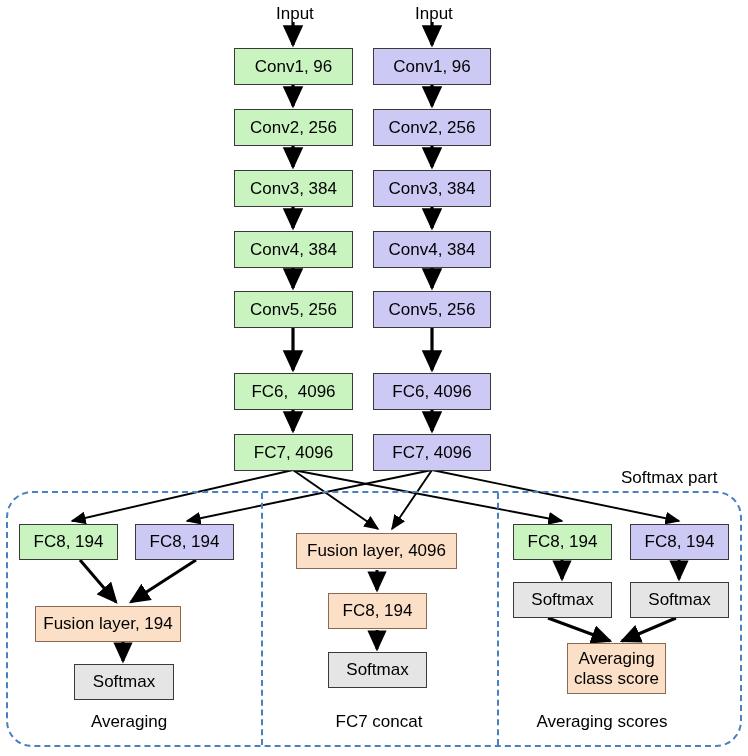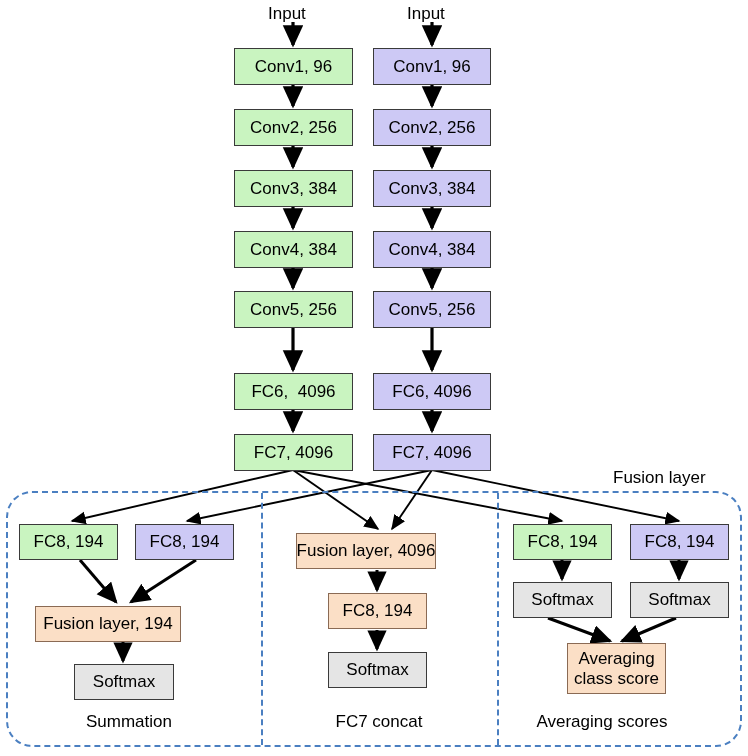--- a/index.html
+++ b/index.html
@@ -34,20 +34,21 @@
   .node.purple { background: #cdc9f5; }
   .node.peach  { background: #fbdfc6; border-color: #8a6a54; }
   .node.yellow { background: #e5e5e5; }
   .node.two-line { white-space: normal; }
 
   .plain-label {
     position: absolute;
     color: #000000;
     font-size: 17px;
     white-space: pre;
+    margin-left: 8px;
   }
   .section-label {
     position: absolute;
     color: #000000;
     font-size: 17px;
     white-space: pre;
     text-align: center;
   }
   svg.edges {
     position: absolute;
@@ -152,29 +153,29 @@
   <div class="node purple" style="left:373px; top:170px; width:118px; height:37px;">Conv3, 384</div>
   <div class="node purple" style="left:373px; top:231px; width:118px; height:37px;">Conv4, 384</div>
   <div class="node purple" style="left:373px; top:291px; width:118px; height:37px;">Conv5, 256</div>
   <div class="node purple" style="left:373px; top:373px; width:118px; height:37px;">FC6, 4096</div>
   <div class="node purple" style="left:373px; top:434px; width:118px; height:37px;">FC7, 4096</div>
 
   <div class="fusion-outline" style="left:6px; top:491px; width:736px; height:256px;"></div>
   <div class="divider" style="left:261px; top:493px; height:252px;"></div>
   <div class="divider" style="left:497px; top:493px; height:252px;"></div>
 
-  <div class="plain-label" style="left:613px; top:468px;">Fusion layer</div>
+  <div class="plain-label" style="left:613px; top:468px;">Softmax part</div>
 
   <div class="node green" style="left:19px; top:524px; width:99px; height:36px;">FC8, 194</div>
   <div class="node purple" style="left:135px; top:524px; width:99px; height:36px;">FC8, 194</div>
   <div class="node peach" style="left:35px; top:606px; width:146px; height:36px;">Fusion layer, 194</div>
   <div class="node yellow" style="left:74px; top:664px; width:100px; height:36px;">Softmax</div>
-  <div class="section-label" style="left:0px; top:712px; width:258px;">Summation</div>
+  <div class="section-label" style="left:0px; top:712px; width:258px;">Averaging</div>
 
-  <div class="node peach" style="left:296px; top:533px; width:140px; height:36px;">Fusion layer, 4096</div>
+  <div class="node peach" style="left:296px; top:533px; width:161px; height:36px;">Fusion layer, 4096</div>
   <div class="node peach" style="left:328px; top:593px; width:99px; height:36px;">FC8, 194</div>
   <div class="node yellow" style="left:328px; top:652px; width:99px; height:36px;">Softmax</div>
   <div class="section-label" style="left:262px; top:712px; width:234px;">FC7 concat</div>
 
   <div class="node green" style="left:513px; top:524px; width:99px; height:36px;">FC8, 194</div>
   <div class="node purple" style="left:630px; top:524px; width:99px; height:36px;">FC8, 194</div>
   <div class="node yellow" style="left:513px; top:582px; width:99px; height:36px;">Softmax</div>
   <div class="node yellow" style="left:630px; top:582px; width:99px; height:36px;">Softmax</div>
   <div class="node peach two-line" style="left:567px; top:643px; width:99px; height:51px;">Averaging
 class score</div>

